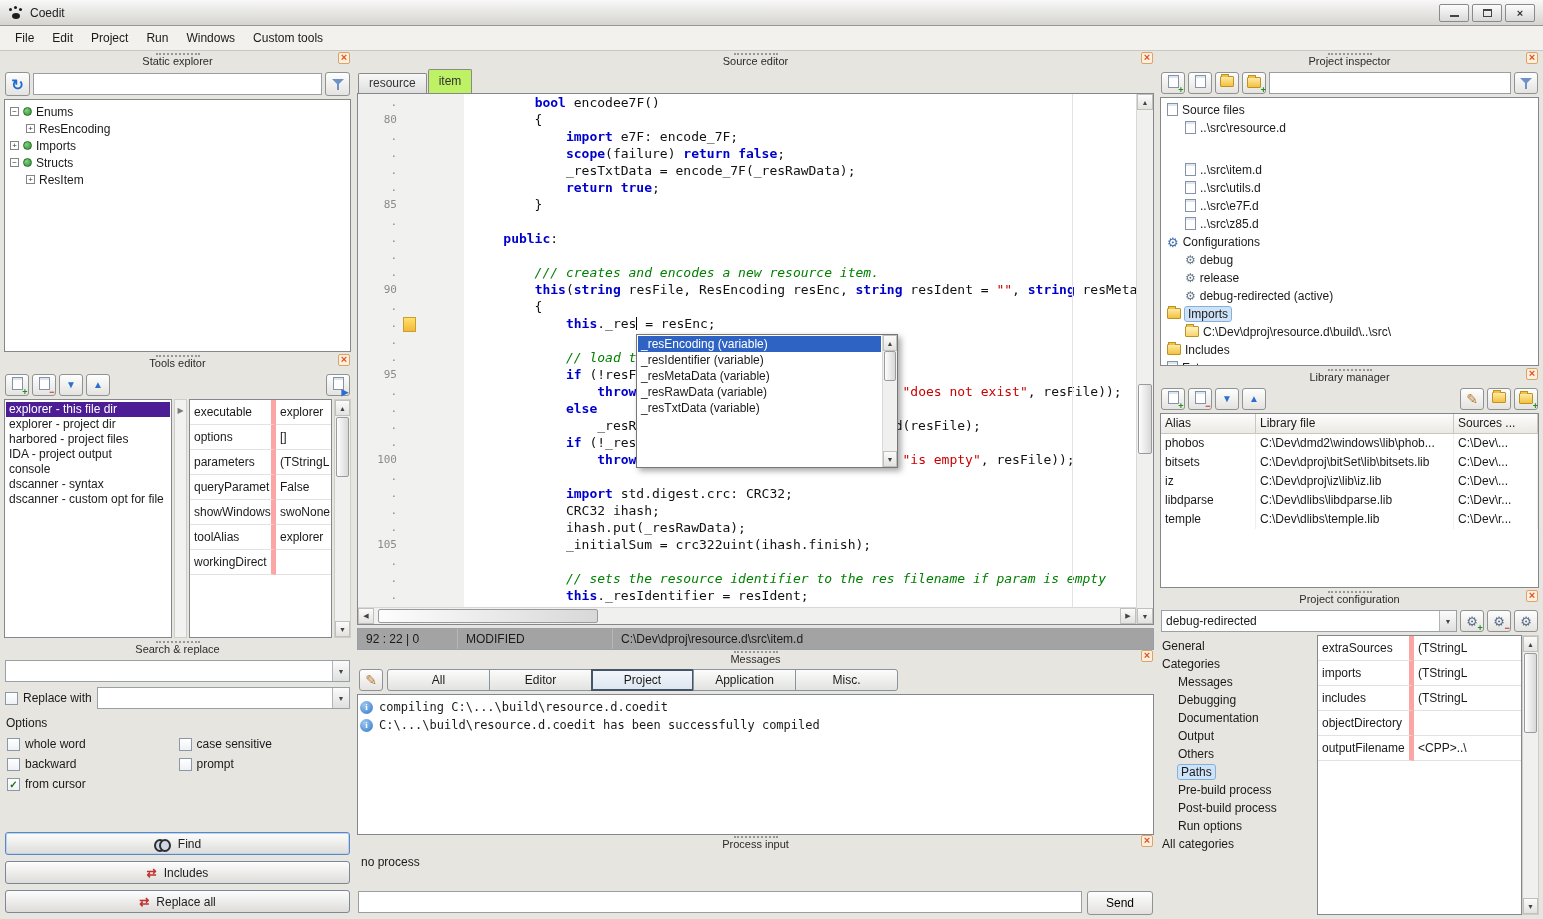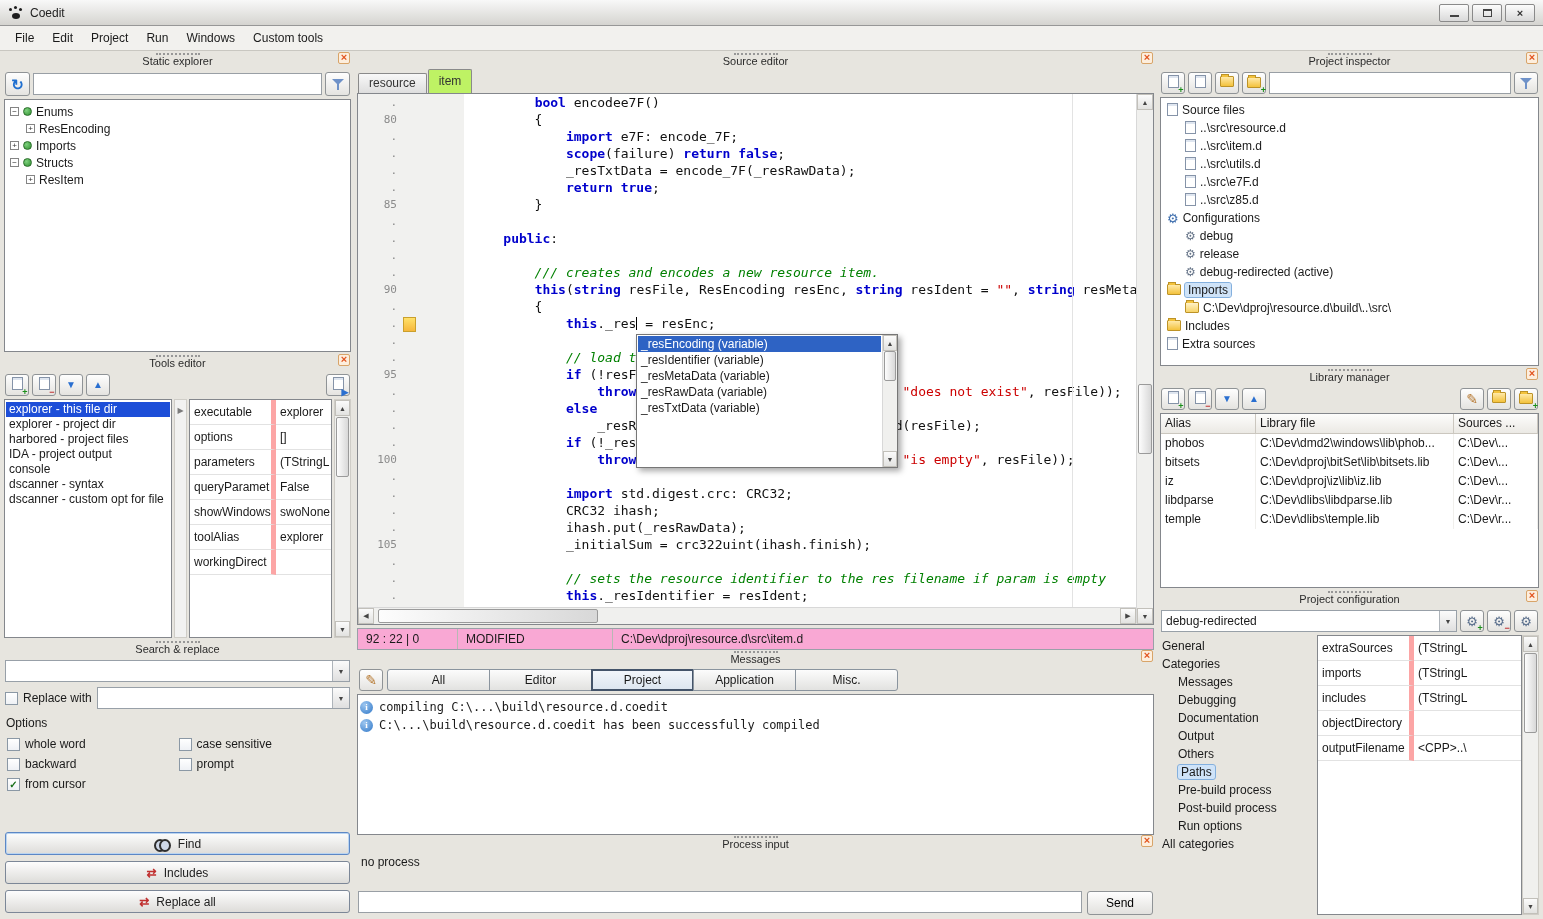--- a/index.html
+++ b/index.html
@@ -62,21 +62,21 @@
 .tree{flex:1;overflow:hidden;padding:3px 2px;margin-bottom:2px;font-size:12px}
 .tree-row{display:flex;align-items:center;height:17px;gap:4px;white-space:nowrap}
 .inspector .tree-row{height:18px}
 .expander{flex:none;width:9px;height:9px;border:1px solid #848484;background:#fff;font:8px/7px "Liberation Sans",sans-serif;text-align:center;color:#333}
 .dot-icon{flex:none;width:9px;height:9px;border-radius:50%;background:radial-gradient(circle at 35% 35%,#7fd27f,#2f8f2f);border:1px solid #2a6e2a}
 .softsel{background:#cfe3f8;outline:1px solid #84b0de;border-radius:2px;padding:0 3px}
 
 .te-body{flex:1;display:flex;gap:2px;min-height:0;padding-bottom:2px}
 .tools-list{width:168px;overflow:hidden;padding:2px 1px}
 .lb-row{height:15px;line-height:15px;padding:0 3px;white-space:nowrap;overflow:hidden}
-.lb-row.sel{background:#1d4ed8;color:#fff}
+.lb-row.sel{background:#4c1d95;color:#fff}
 .pg-marker{width:13px;background:#f2f2f1;border:1px solid #cfcdc7;color:#7c7c7c;font-size:8px;text-align:center;padding-top:6px}
 .pg{flex:1;display:grid;align-content:start;background:#fff;border:1px solid #84878c;overflow:hidden}
 .pg.tools{grid-template-columns:86px 1fr}
 .pg.config{grid-template-columns:96px 1fr}
 .pg-name,.pg-value{height:25px;line-height:24px;padding:0 4px;white-space:nowrap;overflow:hidden;border-bottom:1px solid #e2e2e2;font-size:12px}
 .pg-name{border-right:5px solid #fca5a5}
 
 .vscroll{flex:none;width:17px;background:#f0f0ee;border:1px solid #cfcdc7;display:flex;flex-direction:column}
 .editor-shell .vscroll{border:none;border-left:1px solid #d8d8d8}
 .sb-btn{flex:none;height:16px;display:flex;align-items:center;justify-content:center;font-size:7px;color:#444;background:linear-gradient(#fbfbfb,#e2e2e0);border:1px solid #c2c0ba}
@@ -114,21 +114,21 @@
 .gmark.marked::before{content:"";position:absolute;left:1px;top:2px;width:11px;height:13px;background:linear-gradient(#ffe169,#f6b73c);border:1px solid #caa02c}
 .code-text{white-space:pre;font:13px/17px "DejaVu Sans Mono",monospace;padding-left:8px}
 .kw{color:#0000cc;font-weight:bold}.cm{color:#008000;font-style:italic}.str{color:#cc0000}.pl{color:#111}
 .caret{display:inline-block;width:0;border-left:1px solid #000;height:13px;vertical-align:-2px}
 .completion-popup{position:absolute;left:278px;top:240px;width:262px;height:134px;background:#fff;border:1px solid #767676;box-shadow:3px 3px 6px rgba(0,0,0,.35);display:flex;z-index:5}
 .cmp-list{flex:1;overflow:hidden;padding:1px}
 .cmp-item{height:16px;line-height:16px;padding:0 3px;font-size:12px;white-space:nowrap}
 .cmp-item.sel{background:#2e63c4;color:#fff}
 .completion-popup .vscroll{width:15px}
 .completion-popup .sb-thumb{height:30px}
-.statusbar{flex:none;height:22px;margin-top:3px;border:1px solid #9aa0a8;background:#f9a8d4;display:flex;align-items:center;font-size:12px}
+.statusbar{flex:none;height:22px;margin-top:3px;border:1px solid #9aa0a8;background:#a3a3a3;display:flex;align-items:center;font-size:12px}
 .sb-cell{padding:0 8px;white-space:nowrap;overflow:hidden;height:100%;line-height:20px}
 .sb-cell.c1{width:100px;border-right:1px solid #b8b8b4}
 .sb-cell.c2{width:155px;border-right:1px solid #b8b8b4}
 .sb-cell.c3{flex:1}
 
 .msg-toolbar{flex:none;display:flex;align-items:center;gap:4px;padding:2px 2px 3px}
 .filter-group{display:flex}
 .filter-btn{width:103px;height:22px;border:1px solid #8a949e;margin-left:-1px;background:linear-gradient(#fcfcfc,#e2e2e0);text-align:center;line-height:20px;font-size:12px}
 .filter-btn:first-child{border-radius:3px 0 0 3px;margin-left:0}
 .filter-btn:last-child{border-radius:0 3px 3px 0}
@@ -629,21 +629,21 @@
       </div>
       <div class="whitebox tree">
           <div class="tree-row" style="padding-left: 4px;">
             <span class="gi"><span class="ic-doc"></span></span>
             <span>Source files</span>
           </div>
           <div class="tree-row" style="padding-left: 22px;">
             <span class="gi"><span class="ic-doc"></span></span>
             <span>..\src\resource.d</span>
           </div>
-          <div class="tree-row" style="padding-left: 22px;">
+          <div class="tree-row" style="padding-left: 22px; margin-top: 24px;">
             <span class="gi"><span class="ic-doc"></span></span>
             <span>..\src\item.d</span>
           </div>
           <div class="tree-row" style="padding-left: 22px;">
             <span class="gi"><span class="ic-doc"></span></span>
             <span>..\src\utils.d</span>
           </div>
           <div class="tree-row" style="padding-left: 22px;">
             <span class="gi"><span class="ic-doc"></span></span>
             <span>..\src\e7F.d</span>

